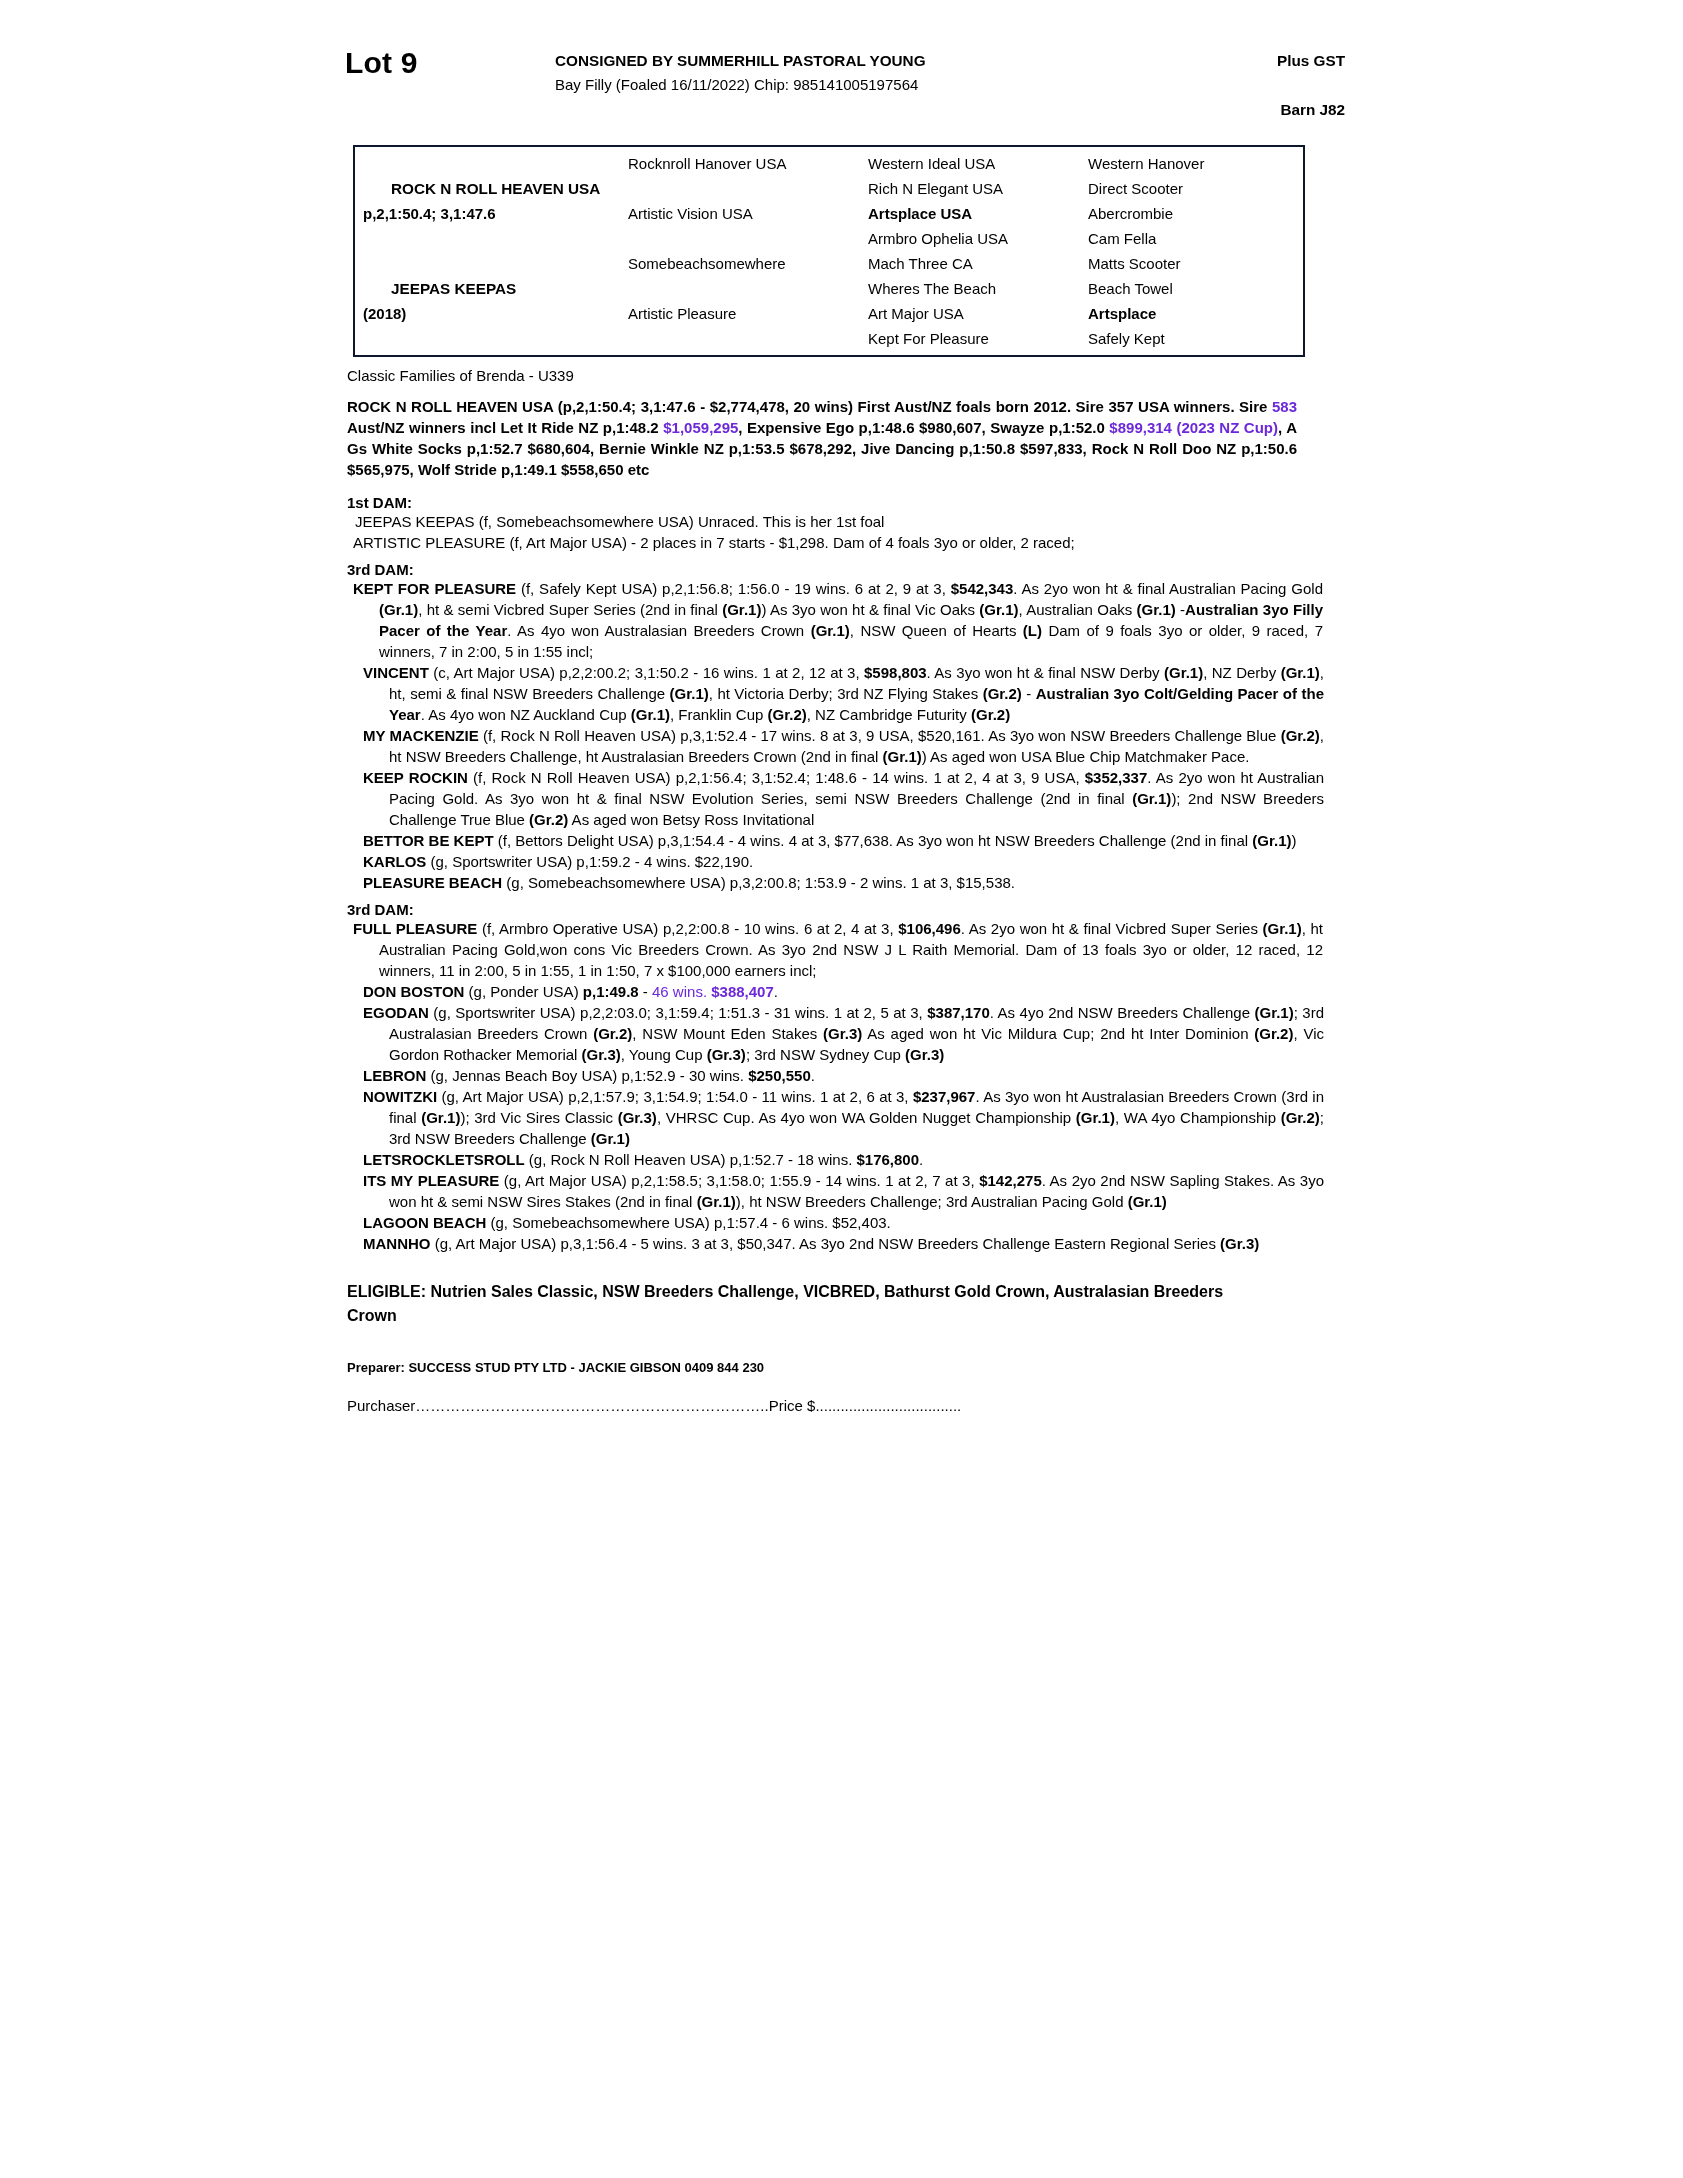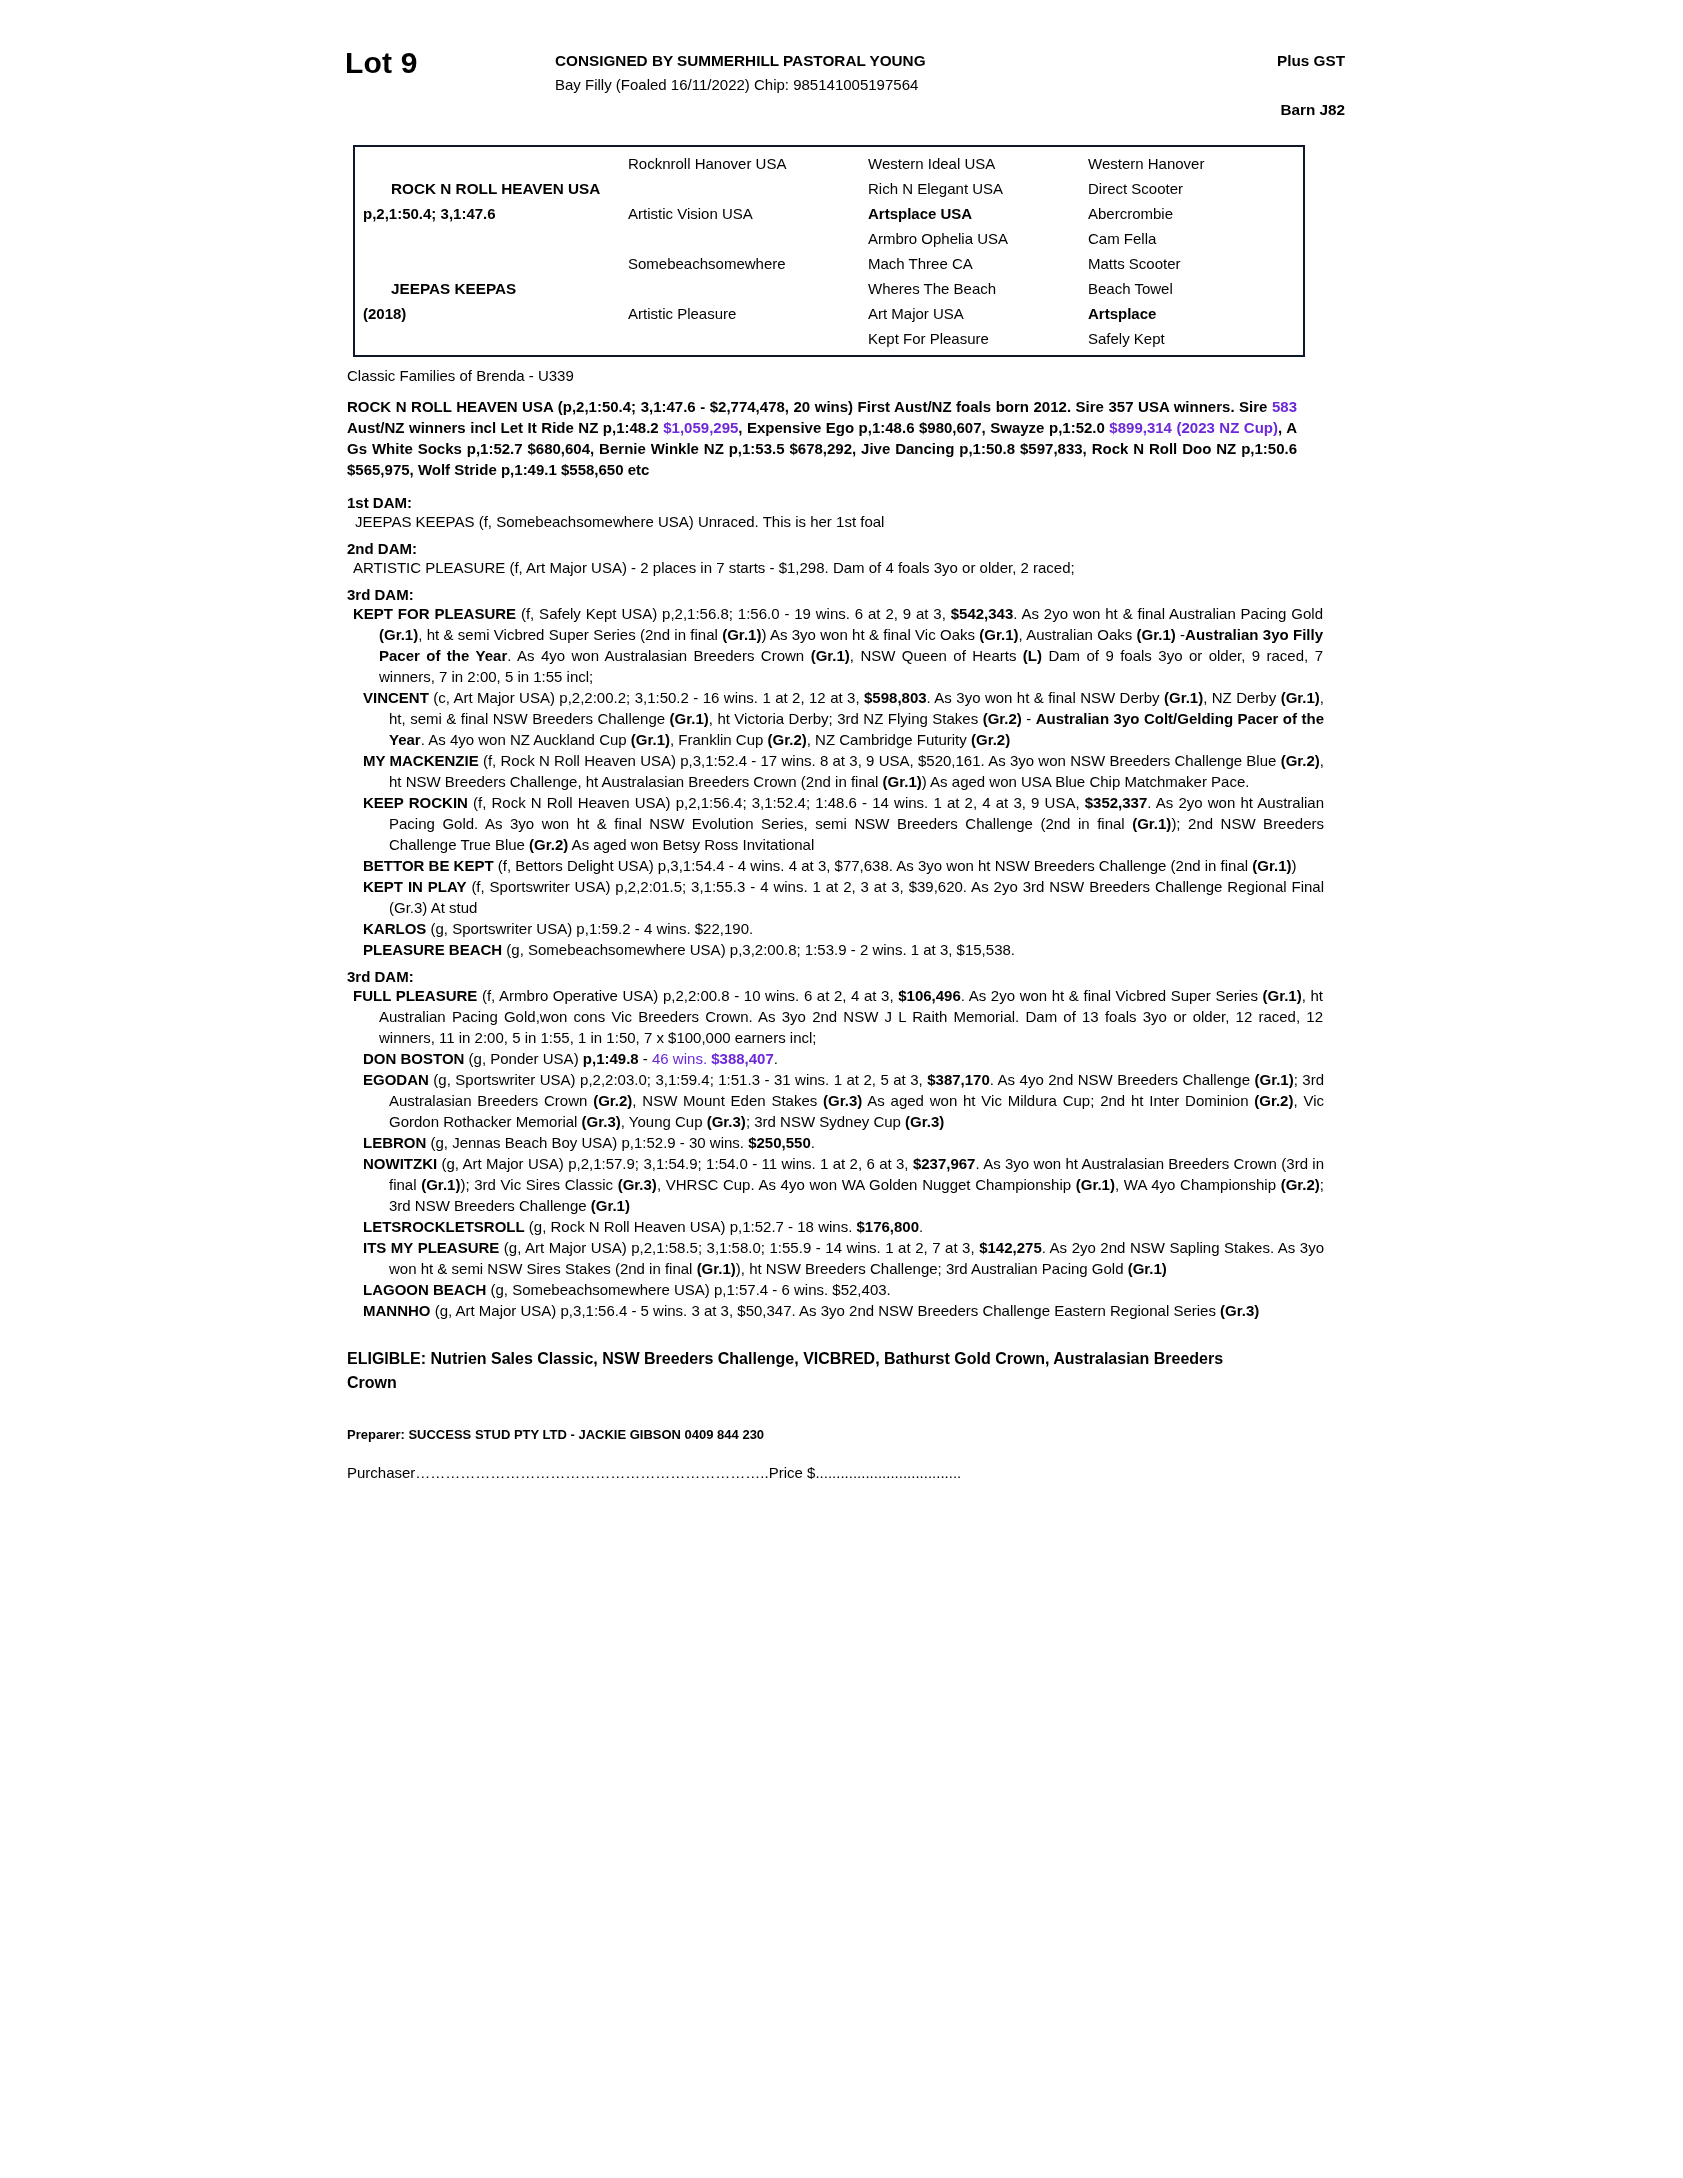--- a/index.html
+++ b/index.html
@@ -230,21 +230,20 @@
 
   <div class="families">Classic Families of Brenda - U339</div>
 
   <div class="sirepara">
     ROCK N ROLL HEAVEN USA (p,2,1:50.4; 3,1:47.6 - $2,774,478, 20 wins) First Aust/NZ foals born 2012. Sire 357 USA winners. Sire <span class="red">583</span> Aust/NZ winners incl Let It Ride NZ p,1:48.2 <span class="red">$1,059,295</span>, Expensive Ego p,1:48.6 $980,607, Swayze p,1:52.0 <span class="red">$899,314 (2023 NZ Cup)</span>, A Gs White Socks p,1:52.7 $680,604, Bernie Winkle NZ p,1:53.5 $678,292, Jive Dancing p,1:50.8 $597,833, Rock N Roll Doo NZ p,1:50.6 $565,975, Wolf Stride p,1:49.1 $558,650 etc
   </div>
 
   <div class="damlabel">1st DAM:</div>
   <div class="entry">JEEPAS KEEPAS (f, Somebeachsomewhere USA) Unraced. This is her 1st foal</div>
 
-  <div class="damlabel tight">2nd DAM:</div>
   <div class="hang2">ARTISTIC PLEASURE (f, Art Major USA) - 2 places in 7 starts - $1,298. Dam of 4 foals 3yo or older, 2 raced;</div>
 
   <div class="damlabel tight">3rd DAM:</div>
 
   <div class="hang2">
     <b>KEPT FOR PLEASURE</b> (f, Safely Kept USA) p,2,1:56.8; 1:56.0 - 19 wins. 6 at 2, 9 at 3, <b>$542,343</b>. As 2yo won ht &amp; final Australian Pacing Gold <b>(Gr.1)</b>, ht &amp; semi Vicbred Super Series (2nd in final <b>(Gr.1)</b>) As 3yo won ht &amp; final Vic Oaks <b>(Gr.1)</b>, Australian Oaks <b>(Gr.1)</b> -<b>Australian 3yo Filly Pacer of the Year</b>. As 4yo won Australasian Breeders Crown <b>(Gr.1)</b>, NSW Queen of Hearts <b>(L)</b> Dam of 9 foals 3yo or older, 9 raced, 7 winners, 7 in 2:00, 5 in 1:55 incl;
   </div>
 
   <div class="hang">
     <b>VINCENT</b> (c, Art Major USA) p,2,2:00.2; 3,1:50.2 - 16 wins. 1 at 2, 12 at 3, <b>$598,803</b>. As 3yo won ht &amp; final NSW Derby <b>(Gr.1)</b>, NZ Derby <b>(Gr.1)</b>, ht, semi &amp; final NSW Breeders Challenge <b>(Gr.1)</b>, ht Victoria Derby; 3rd NZ Flying Stakes <b>(Gr.2)</b> - <b>Australian 3yo Colt/Gelding Pacer of the Year</b>. As 4yo won NZ Auckland Cup <b>(Gr.1)</b>, Franklin Cup <b>(Gr.2)</b>, NZ Cambridge Futurity <b>(Gr.2)</b>
@@ -255,23 +254,20 @@
   </div>
 
   <div class="hang">
     <b>KEEP ROCKIN</b> (f, Rock N Roll Heaven USA) p,2,1:56.4; 3,1:52.4; 1:48.6 - 14 wins. 1 at 2, 4 at 3, 9 USA, <b>$352,337</b>. As 2yo won ht Australian Pacing Gold. As 3yo won ht &amp; final NSW Evolution Series, semi NSW Breeders Challenge (2nd in final <b>(Gr.1)</b>); 2nd NSW Breeders Challenge True Blue <b>(Gr.2)</b> As aged won Betsy Ross Invitational
   </div>
 
   <div class="hang">
     <b>BETTOR BE KEPT</b> (f, Bettors Delight USA) p,3,1:54.4 - 4 wins. 4 at 3, $77,638. As 3yo won ht NSW Breeders Challenge (2nd in final <b>(Gr.1)</b>)
   </div>
 
-  <div class="hang">
-    <b>KEPT IN PLAY</b> (f, Sportswriter USA) p,2,2:01.5; 3,1:55.3 - 4 wins. 1 at 2, 3 at 3, $39,620. As 2yo 3rd NSW Breeders Challenge Regional Final (Gr.3) At stud
-  </div>
 
   <div class="hang">
     <b>KARLOS</b> (g, Sportswriter USA) p,1:59.2 - 4 wins. $22,190.
   </div>
 
   <div class="hang">
     <b>PLEASURE BEACH</b> (g, Somebeachsomewhere USA) p,3,2:00.8; 1:53.9 - 2 wins. 1 at 3, $15,538.
   </div>
 
   <div class="damlabel tight">3rd DAM:</div>

